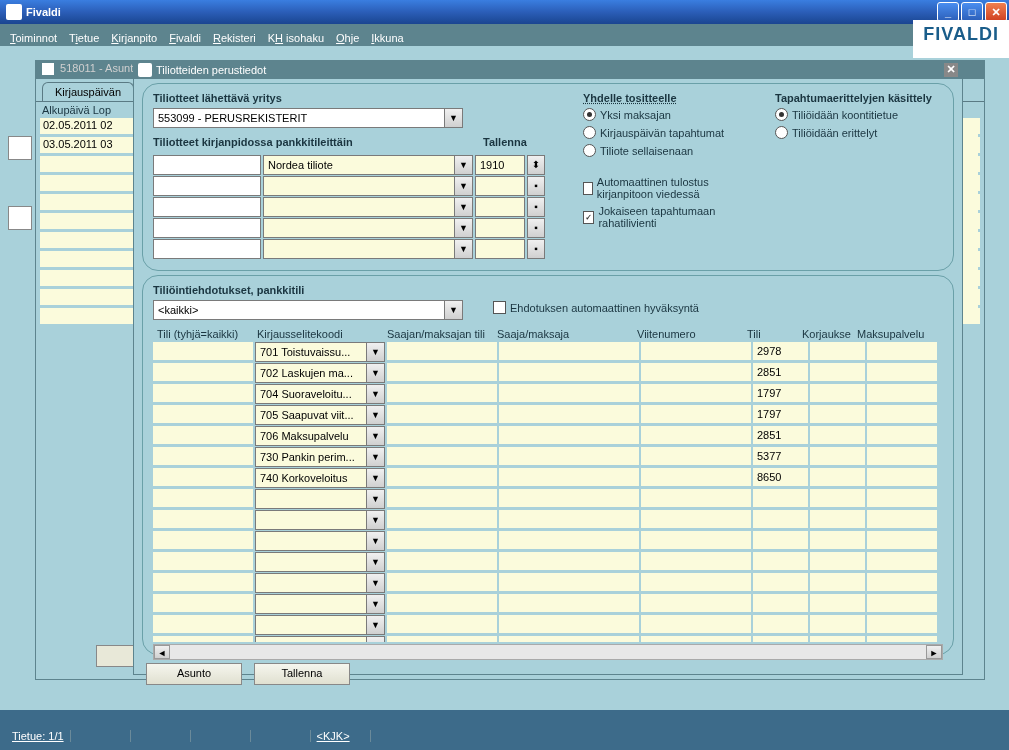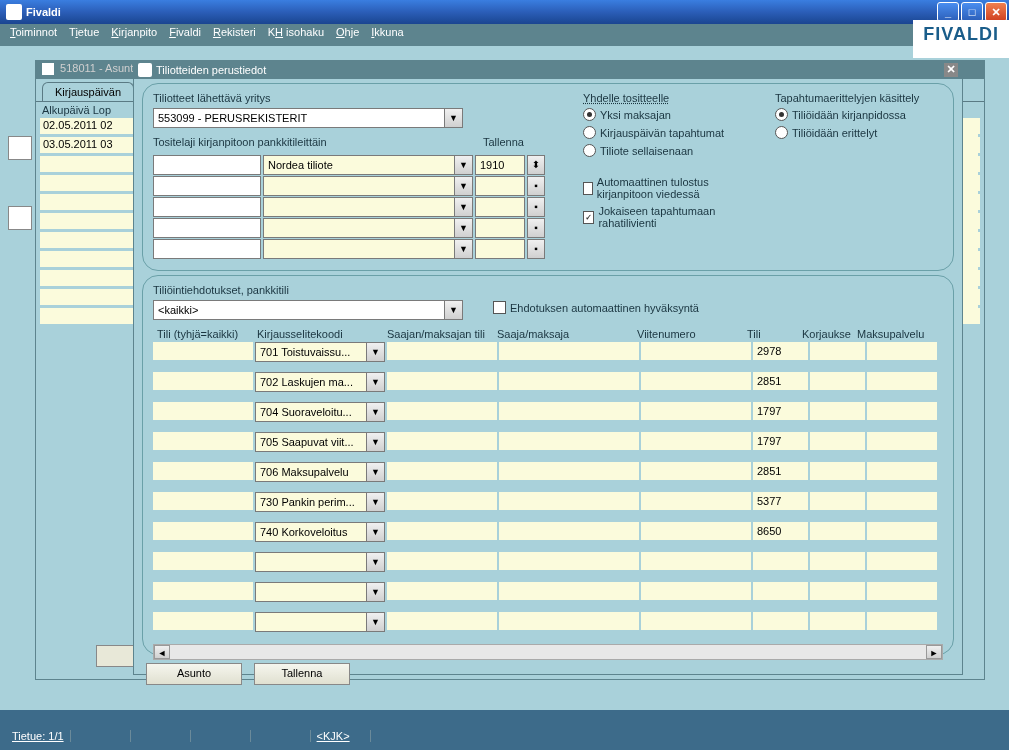--- a/index.html
+++ b/index.html
@@ -7,21 +7,21 @@
   
   
   .titlebar { height: 24px; background: linear-gradient(to bottom, #3a7ee0, #2b5eb8, #1a4590); display: flex; align-items: center; padding: 0 2px; }
   .titlebar .appicon { width: 16px; height: 16px; margin: 0 4px; background: #fff; border-radius: 2px; }
   .titlebar .title { color: #fff; font-weight: bold; flex: 1; }
   .winbtn { width: 22px; height: 20px; margin-left: 2px; border: 1px solid #fff; display: flex; align-items: center; justify-content: center; color: #fff; font-weight: bold; border-radius: 3px; }
   .winbtn.min, .winbtn.max { background: linear-gradient(#4a8ef0, #2b5eb8); }
   .winbtn.close { background: linear-gradient(#f08050, #d04020); }
 
   
-  .menubar { height: 22px; background: #5d848e; display: flex; align-items: flex-start; padding: 0 4px; color: #fff; position: relative; }
+  .menubar { height: 22px; background: #5d848e; display: flex; align-items: flex-end; padding: 0 4px; color: #fff; position: relative; }
   .menubar .menu-item { padding: 2px 6px; cursor: default; }
   .menubar .menu-item .u { text-decoration: underline; }
   .brand { position: absolute; right: 0; top: -4px; height: 38px; background: #fff; padding: 4px 10px; font-weight: bold; color: #1a5d8a; font-size: 18px; letter-spacing: 1px; z-index: 2; }
 
   
   .mdi { position: absolute; top: 46px; left: 0; right: 0; bottom: 40px; background: #a9d1da; }
 
   
   .bgwin { position: absolute; left: 35px; top: 14px; width: 950px; height: 620px; background: #a9d1da; border: 1px solid #5d848e; }
   .bgwin .bgwin-title { height: 18px; background: #5d848e; color: #d0d0d0; padding: 1px 6px; font-size: 11px; }
@@ -37,21 +37,21 @@
   .sideicon { position: absolute; left: 8px; width: 24px; height: 24px; background: #fff; border: 1px solid #888; }
 
   
   .dialog { position: absolute; left: 133px; top: 14px; width: 830px; height: 615px; background: #a9d1da; border: 1px solid #5d848e; }
   .dlg-title { height: 18px; background: #5d848e; color: #fff; display: flex; align-items: center; padding: 0 4px; }
   .dlg-title .dlg-icon { width: 14px; height: 14px; background: #fff; margin-right: 4px; border-radius: 2px; }
   .dlg-close { margin-left: auto; width: 14px; height: 14px; background: #888; color: #fff; text-align: center; line-height: 12px; font-weight: bold; cursor: default; }
 
   .panel { margin: 4px 8px; background: #a9d1da; border: 1px solid #6aa0a8; border-radius: 16px; padding: 8px 10px 10px 10px; position: relative; }
 
-  .section-label { font-weight: normal; color: #1a3540; margin-bottom: 4px; }
+  .section-label { font-weight: bold; color: #1a3540; margin-bottom: 4px; }
   .section-label.u { text-decoration: underline dotted; }
 
   .combo { display: inline-flex; align-items: stretch; height: 20px; }
   .combo input { flex: 1; border: 1px solid #7a7a7a; background: #fbfbdc; padding: 0 4px; height: 20px; }
   .combo .drop { width: 18px; background: linear-gradient(#f0f0f0, #d0d0d0); border: 1px solid #7a7a7a; border-left: none; text-align: center; line-height: 18px; font-size: 9px; }
 
   .txt { border: 1px solid #7a7a7a; background: #fbfbdc; height: 20px; padding: 0 4px; }
   .txt.white { background: #fff; }
 
   .smallbtn { width: 18px; height: 20px; background: linear-gradient(#f0f0f0, #d0d0d0); border: 1px solid #7a7a7a; text-align: center; line-height: 18px; font-size: 10px; }
@@ -66,21 +66,21 @@
   .bank-row { display: flex; gap: 2px; margin-bottom: 1px; align-items: center; }
 
   .radio-row, .check-row { display: flex; align-items: center; margin-bottom: 5px; cursor: default; color: #1a3540; }
   .radio-row .r, .check-row .c { width: 13px; height: 13px; border: 1px solid #555; margin-right: 4px; background: #fff; display: inline-flex; align-items: center; justify-content: center; font-size: 8px; }
   .radio-row .r { border-radius: 50%; }
   .radio-row .r.on::after { content: ""; width: 5px; height: 5px; background: #333; border-radius: 50%; display: block; }
   .check-row .c.on::after { content: "✓"; color: #333; font-weight: bold; }
   .gridhdr { display: flex; gap: 0; margin-top: 6px; }
   .gridhdr > div { padding: 2px 4px; color: #1a3540; }
   .gridbody { max-height: 300px; overflow: hidden; }
-  .gridrow { display: flex; gap: 2px; margin-bottom: 10px; }
+  .gridrow { display: flex; gap: 2px; margin-bottom: 1px; }
   .gridrow .gc { height: 18px; background: #fbfbdc; border: 0; }
   .gc-tili1 { width: 100px; }
   .gc-kirj { width: 130px; }
   .gc-saaj1 { width: 110px; }
   .gc-saaj2 { width: 140px; }
   .gc-viite { width: 110px; }
   .gc-tili2 { width: 55px; }
   .gc-korj { width: 55px; }
   .gc-vien { width: 70px; }
 
@@ -196,21 +196,21 @@
     <div class="panel">
       <div class="topgrid">
         <div class="topleft">
           <div class="section-label">Tiliotteet lähettävä yritys</div>
           <div class="combo" style="width:310px;">
             <input class="txt white" value="553099 - PERUSREKISTERIT" style="">
             <div class="drop">▼</div>
           </div>
 
           <div style="display:flex; gap:10px; margin-top:8px;">
-            <div class="section-label" style="flex:0 0 320px">Tositelaji kirjanpitoon pankkitileittäin</div>
+            <div class="section-label" style="flex:0 0 320px">Tiliotteet kirjanpidossa pankkitileittäin</div>
             <div class="section-label" style="flex:0 0 60px">Tallenna</div>
           </div>
           <div class="bank-rows">
               <div class="bank-row">
                 <input class="txt white" style="width: 108px;" value="">
                 <div class="combo" style="width:210px">
                   <input class="txt" value="Nordea tiliote" style="">
                   <div class="drop">▼</div>
                 </div>
                 <input class="txt" style="width: 50px;" value="1910">
@@ -277,21 +277,21 @@
               </div>
             <div class="check-row">
                 <span class="c on"></span>
                 <span>Jokaiseen tapahtumaan rahatilivienti</span>
               </div>
           </div>
           <div class="radio-col">
             <div class="section-label">Tapahtumaerittelyjen käsittely</div>
             <div class="radio-row">
                 <span class="r on"></span>
-                <span>Tiliöidään kirjanpidossa</span>
+                <span>Tiliöidään koontitietue</span>
               </div>
             <div class="radio-row">
                 <span class="r"></span>
                 <span>Tiliöidään erittelyt</span>
               </div>
           </div>
         </div>
       </div>
     </div>
 

